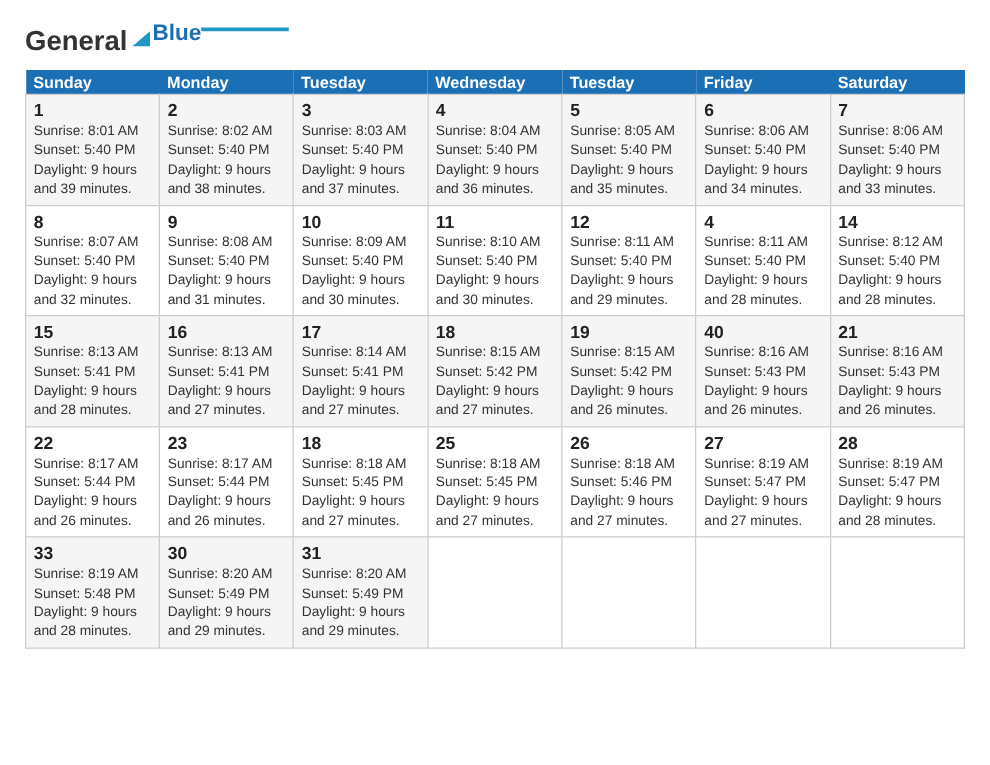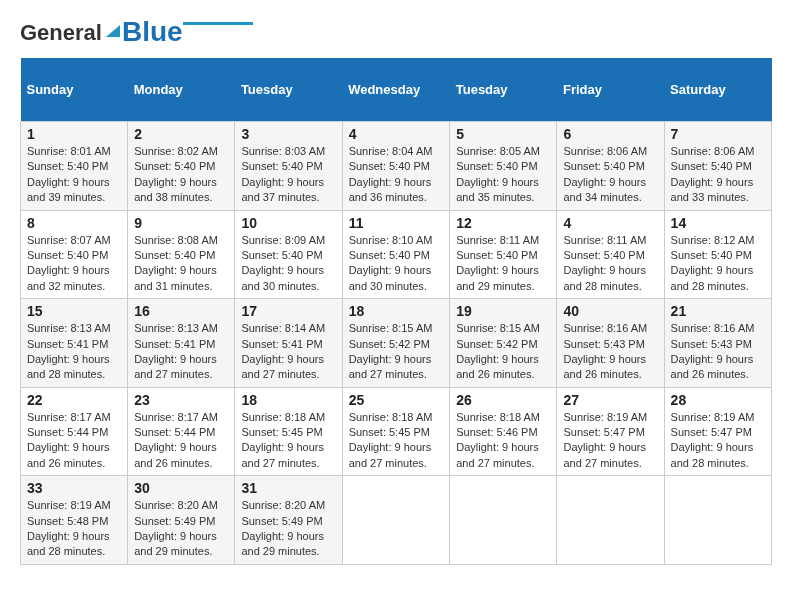--- a/index.html
+++ b/index.html
@@ -34,21 +34,21 @@
       color: #444;
     }
     table {
       width: 100%;
       border-collapse: collapse;
       font-size: 11px;
     }
     thead tr th {
       background: #1a6fb5;
       color: #fff;
-      padding: 24px 6px;
+      padding: 2px 6px;
       text-align: left;
       font-size: 13px;
       font-weight: bold;
     }
     tbody tr td {
       border: 1px solid #ccc;
       vertical-align: top;
       padding: 4px 6px;
       height: 80px;
       width: 108px;
@@ -84,21 +84,21 @@
   <div class="logo">
     <div style="display:flex;align-items:center;">
       <span style="font-size:22px;font-weight:bold;color:#333;">General</span>
       <span style="display:inline-block;margin-left:2px;margin-bottom:2px;">
         <svg width="18" height="18" viewBox="0 0 18 18">
           <polygon points="2,16 16,4 16,16" fill="#2196c4"></polygon>
         </svg>
       </span>
     </div>
     <div style="display:flex;align-items:center;margin-top:-4px;">
-      <span style="font-size:28px;font-weight:bold;color:#1a6fb5;">Blue</span>
+      <span style="font-size:18px;font-weight:bold;color:#1a6fb5;">Blue</span>
     </div>
     <div style="width:70px;height:3px;background:#2196c4;margin-top:2px;"></div>
   </div>
   <div class="title-area">
     <div class="month-title"></div>
     <div class="location-title"></div>
   </div>
 </div>
 
 <table>

